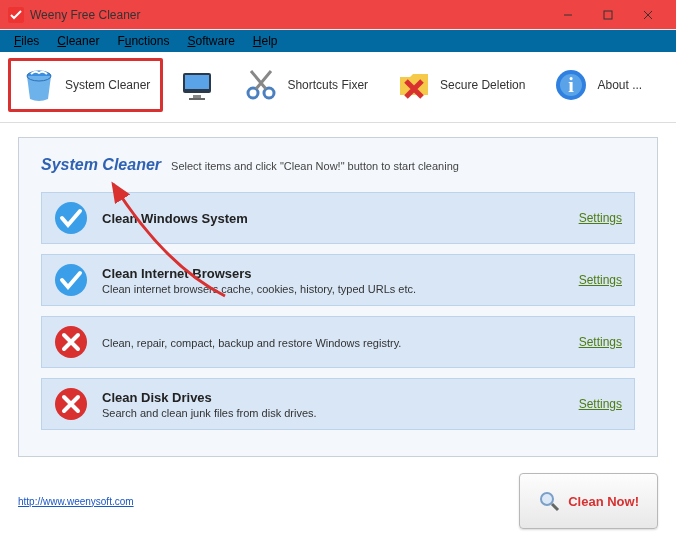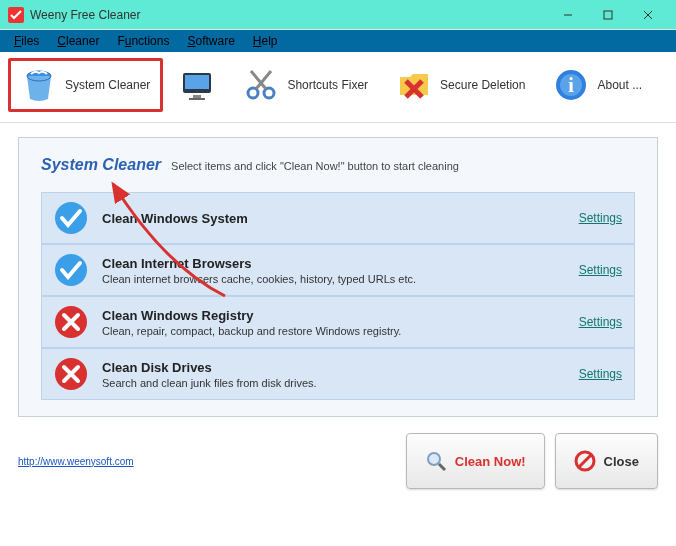--- a/index.html
+++ b/index.html
@@ -1,39 +1,39 @@
 <!DOCTYPE html>
 <html><head>
 <meta charset="utf-8">
 <style>
 * { box-sizing: border-box; margin: 0; padding: 0; }
 body { font-family: "Segoe UI", Tahoma, sans-serif; font-size: 12px; background: #fff; width: 676px; height: 546px; overflow: hidden; }
-.titlebar { height: 30px; display: flex; align-items: center; padding: 0 8px; background: #5eead4; border-bottom: 1px solid #e5e5e5; }
+.titlebar { height: 30px; display: flex; align-items: center; padding: 0 8px; background: #ef4444; border-bottom: 1px solid #e5e5e5; }
 .titlebar .app-icon { width: 16px; height: 16px; margin-right: 6px; }
 .titlebar .title { flex: 1; font-size: 12px; color: #333; }
 .titlebar .win-btn { width: 40px; height: 30px; display: flex; align-items: center; justify-content: center; color: #333; cursor: default; }
 .menubar { display: flex; gap: 6px; padding: 2px 8px; background: #0369a1; }
 .menubar .menu-item { padding: 2px 6px; font-size: 12px; cursor: default; }
 .menubar .menu-item u { text-decoration: underline; }
 .toolbar { display: flex; padding: 6px 8px 10px 8px; gap: 4px; border-bottom: 1px solid #ddd; }
 .tool-btn { display: flex; align-items: center; gap: 8px; padding: 6px 10px; border: 2px solid transparent; border-radius: 2px; cursor: default; }
 .tool-btn.selected { border: 3px solid #d93030; }
 .tool-btn .ticon { width: 36px; height: 36px; display: flex; align-items: center; justify-content: center; }
 .tool-btn .tlabel { font-size: 12px; color: #333; }
 .content { padding: 14px 18px 6px 18px; }
 .panel { border: 1px solid #c8d0da; background: #f4f8fc; padding: 18px 22px 16px 22px; }
 .panel-head { display: flex; align-items: baseline; gap: 10px; margin-bottom: 18px; position: relative; }
 .panel-title { font-size: 16px; font-weight: bold; font-style: italic; color: #2f62b3; }
 .panel-sub { font-size: 11px; color: #444; }
-.item { display: flex; align-items: center; background: #d8e6f6; border: 1px solid #bdd3eb; padding: 8px 12px; }
+.item { display: flex; align-items: center; background: #d8e6f6; border: 1px solid #bdd3eb; padding: 8px 12px; margin-bottom: 10px; }
 .item .iicon { width: 34px; height: 34px; margin-right: 14px; flex-shrink: 0; }
 .item .itext { flex: 1; }
 .item .ititle { font-weight: bold; font-size: 13px; color: #222; }
 .item .idesc { font-size: 11px; color: #333; margin-top: 2px; }
-.item .ilink { color: #0f766e; font-size: 12px; text-decoration: underline; cursor: default; margin-left: 10px; }
+.item .ilink { color: #4d7c0f; font-size: 12px; text-decoration: underline; cursor: default; margin-left: 10px; }
 .footer { display: flex; align-items: center; padding: 10px 18px; }
 .footer .flink { color: #1a56c4; font-size: 10px; text-decoration: underline; cursor: default; }
 .footer .spacer { flex: 1; }
 .btn { display: flex; align-items: center; gap: 8px; background: linear-gradient(#fdfdfd,#e8e8e8); border: 1px solid #b8b8b8; border-radius: 4px; padding: 16px 18px; margin-left: 10px; cursor: default; box-shadow: 0 1px 2px rgba(0,0,0,0.15); }
 .btn .blabel { font-size: 13px; font-weight: bold; }
 .btn.clean .blabel { color: #d93030; }
 .btn .bicon { width: 22px; height: 22px; }
 .arrow { position: absolute; top: 20px; left: 64px; pointer-events: none; }
 </style>
 </head>
@@ -161,21 +161,20 @@
             <div class="idesc">Clean internet browsers cache, cookies, history, typed URLs etc.</div>
           </div>
           <a class="ilink">Settings</a>
         </div>
         <div class="item">
           <span class="iicon"><svg viewBox="0 0 34 34">
               <circle cx="17" cy="17" r="16" fill="#d93030"></circle>
               <path d="M10 10 L24 24 M24 10 L10 24" stroke="#fff" stroke-width="4" stroke-linecap="round"></path>
             </svg></span>
           <div class="itext">
-            <div class="ititle">Clean Windows Registry</div>
             <div class="idesc">Clean, repair, compact, backup and restore Windows registry.</div>
           </div>
           <a class="ilink">Settings</a>
         </div>
         <div class="item">
           <span class="iicon"><svg viewBox="0 0 34 34">
               <circle cx="17" cy="17" r="16" fill="#d93030"></circle>
               <path d="M10 10 L24 24 M24 10 L10 24" stroke="#fff" stroke-width="4" stroke-linecap="round"></path>
             </svg></span>
           <div class="itext">
@@ -193,22 +192,13 @@
   <div class="spacer"></div>
   <div class="btn clean">
     <span class="bicon">
       <svg viewBox="0 0 22 22">
           <circle cx="9" cy="9" r="6" fill="#dce8f5" stroke="#7a9fc8" stroke-width="2"></circle>
           <line x1="14" y1="14" x2="20" y2="20" stroke="#666" stroke-width="3"></line>
         </svg>
     </span>
     <span class="blabel">Clean Now!</span>
   </div>
-  <div class="btn">
-    <span class="bicon">
-      <svg viewBox="0 0 22 22">
-          <circle cx="11" cy="11" r="9" fill="none" stroke="#d93030" stroke-width="3"></circle>
-          <line x1="5" y1="17" x2="17" y2="5" stroke="#d93030" stroke-width="3"></line>
-        </svg>
-    </span>
-    <span class="blabel" style="color:#333">Close</span>
-  </div>
 </div>
 
 </body></html>

